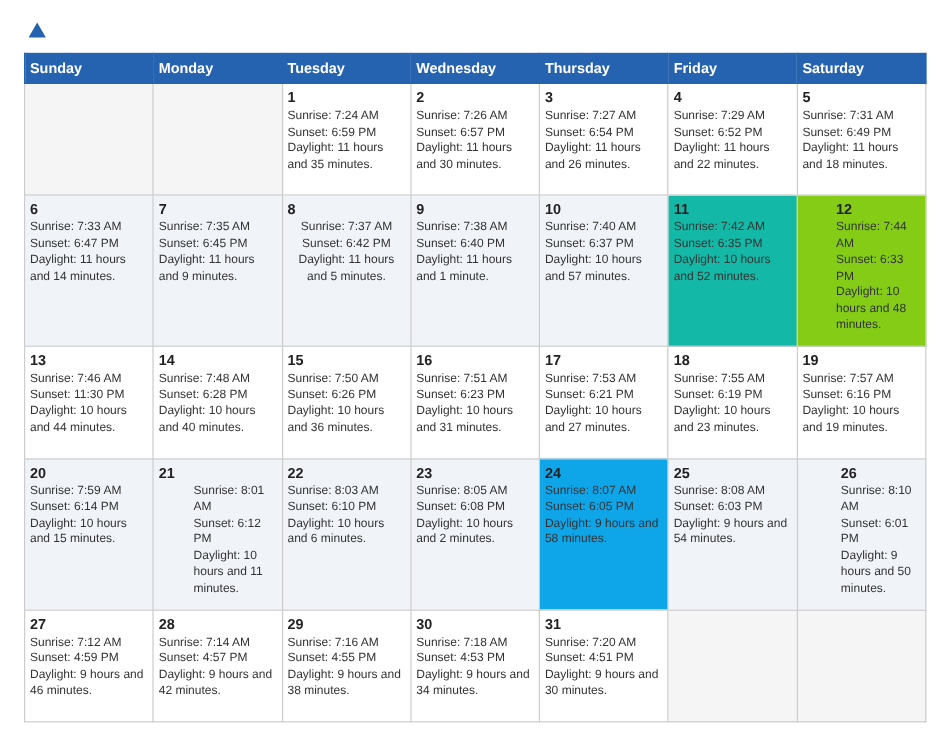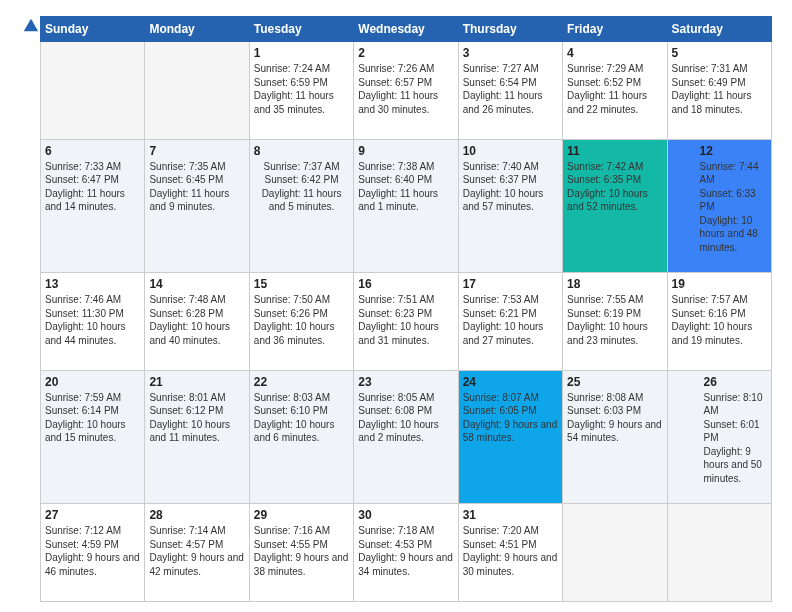--- a/index.html
+++ b/index.html
@@ -8,21 +8,21 @@
       background: #fff;
       width: 792px;
       height: 612px;
       overflow: hidden;
     }
     .page {
       width: 792px;
       height: 612px;
       padding: 16px 20px 10px 20px;
       display: flex;
-      flex-direction: row;
+      flex-direction: column;
     }
     .header {
       display: flex;
       justify-content: space-between;
       align-items: flex-start;
       margin-bottom: 10px;
     }
     .logo {
       display: flex;
       align-items: center;
@@ -190,21 +190,21 @@
             <div class="day-info" style="white-space: pre-line;">Sunrise: 7:40 AM
 Sunset: 6:37 PM
 Daylight: 10 hours and 57 minutes.</div>
           </td>
           <td style="background: #14b8a6; margin-top: 26px;">
             <span class="day-num">11</span>
             <div class="day-info" style="white-space: pre-line;">Sunrise: 7:42 AM
 Sunset: 6:35 PM
 Daylight: 10 hours and 52 minutes.</div>
           </td>
-          <td style="background: #3b82f6; padding-left: 32px;">
+          <td style="background: #84cc16; padding-left: 32px;">
             <span class="day-num">12</span>
             <div class="day-info" style="white-space: pre-line;">Sunrise: 7:44 AM
 Sunset: 6:33 PM
 Daylight: 10 hours and 48 minutes.</div>
           </td>
         </tr>
         <tr>
           <td>
             <span class="day-num">13</span>
             <div class="day-info" style="white-space: pre-line;">Sunrise: 7:46 AM
@@ -250,21 +250,21 @@
         </tr>
         <tr>
           <td style="background: rgb(240, 244, 248);">
             <span class="day-num">20</span>
             <div class="day-info" style="white-space: pre-line;">Sunrise: 7:59 AM
 Sunset: 6:14 PM
 Daylight: 10 hours and 15 minutes.</div>
           </td>
           <td style="background: rgb(240, 244, 248);">
             <span class="day-num">21</span>
-            <div class="day-info" style="white-space: pre-line;">Sunrise: 8:01 AM
+            <div class="day-info" style="white-space: pre-line; margin-left: 29px;">Sunrise: 8:01 AM
 Sunset: 6:12 PM
 Daylight: 10 hours and 11 minutes.</div>
           </td>
           <td style="background: rgb(240, 244, 248);">
             <span class="day-num">22</span>
             <div class="day-info" style="white-space: pre-line;">Sunrise: 8:03 AM
 Sunset: 6:10 PM
 Daylight: 10 hours and 6 minutes.</div>
           </td>
           <td style="background: rgb(240, 244, 248);">

